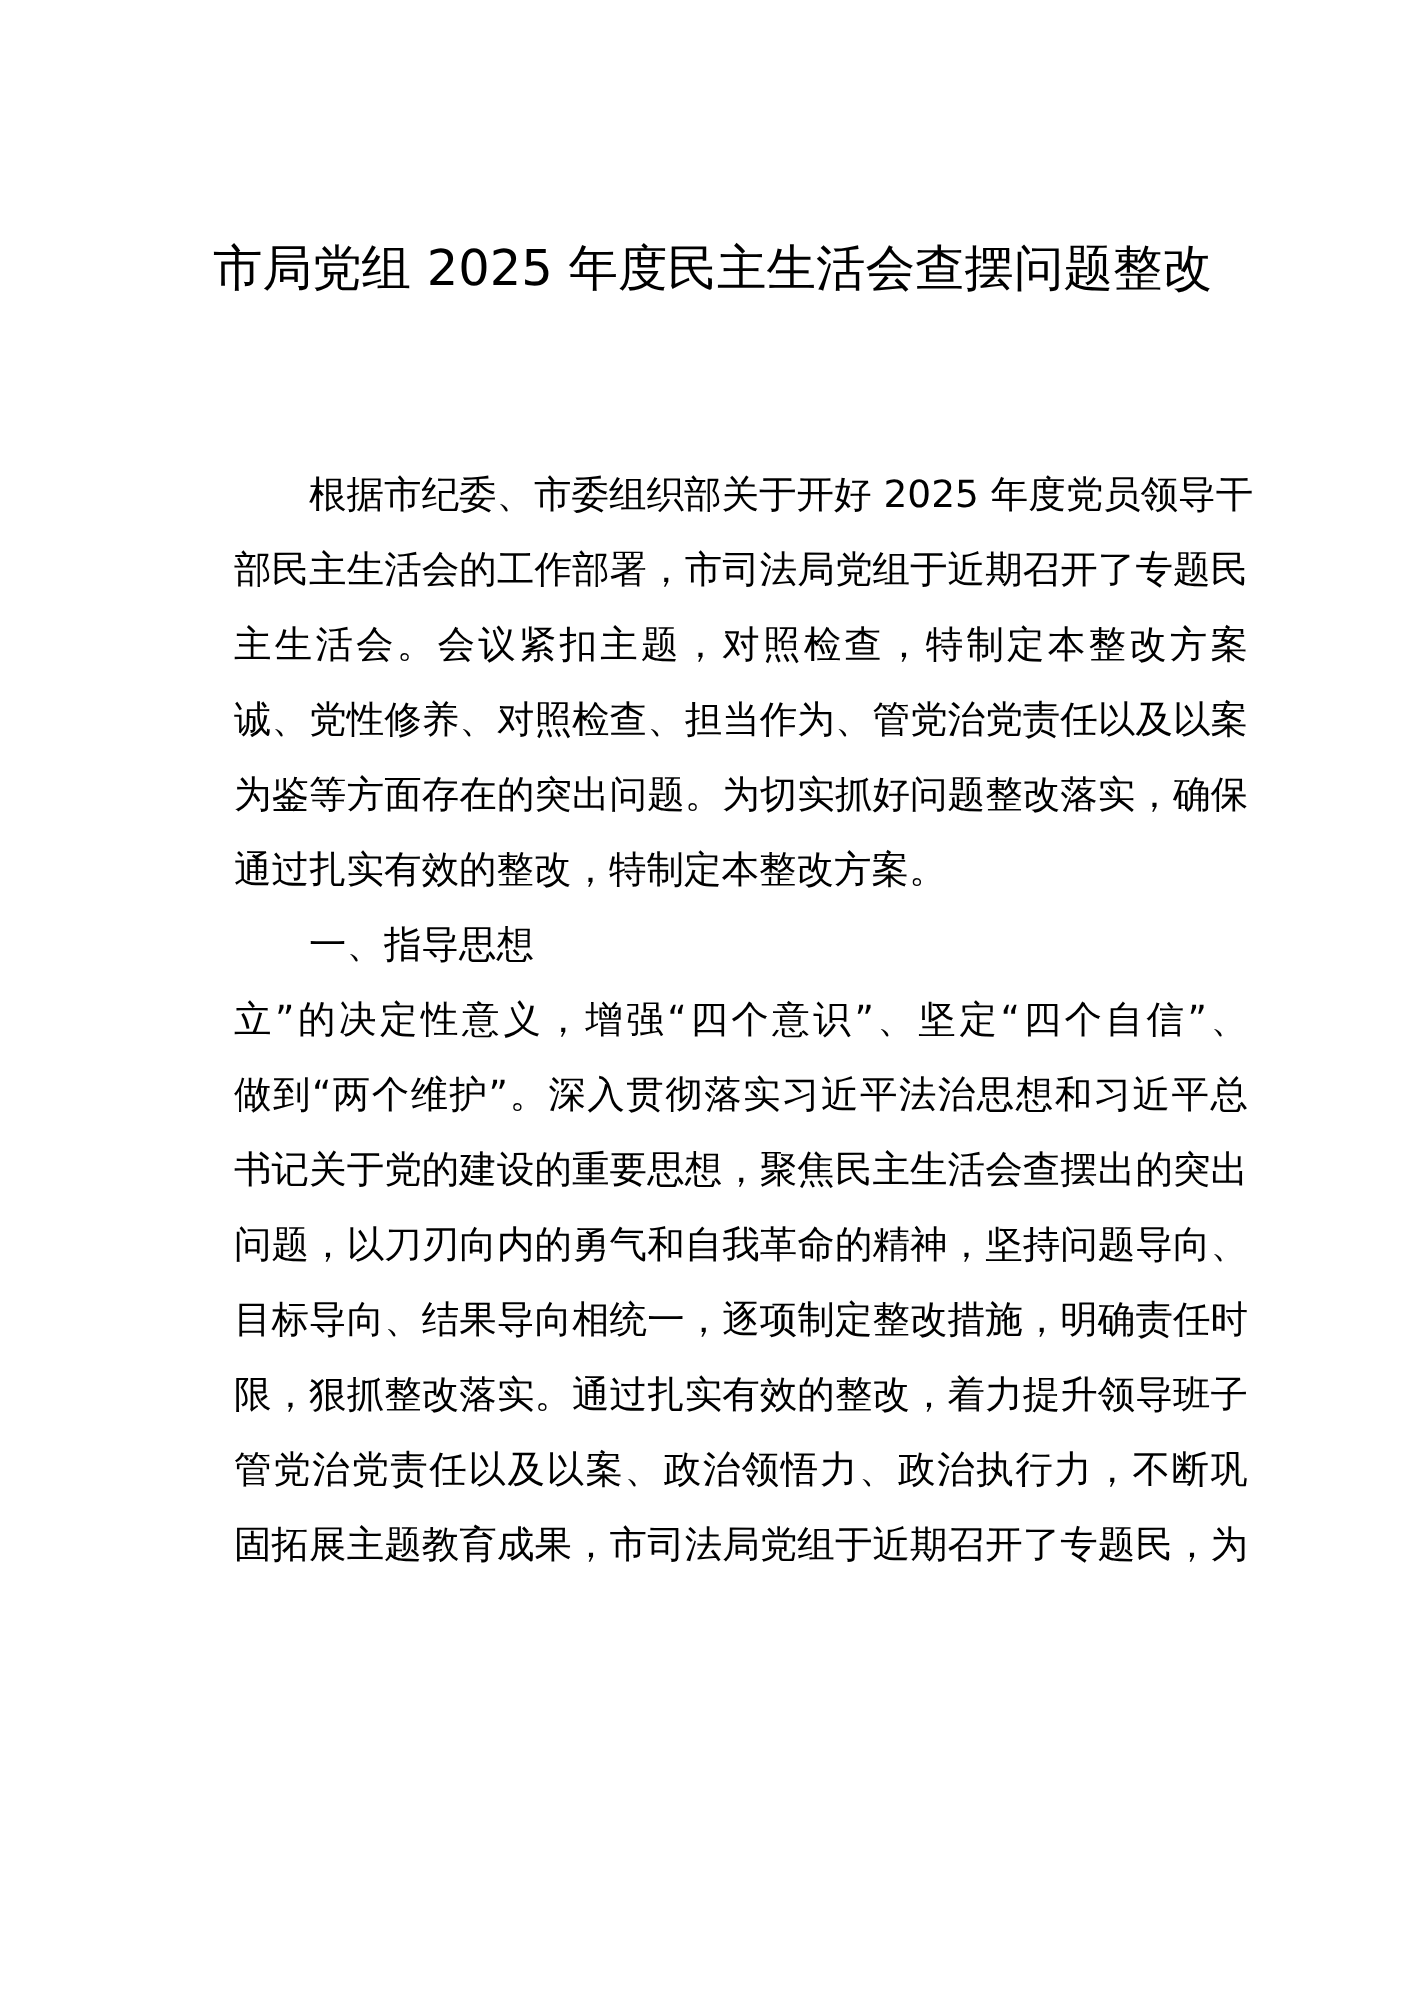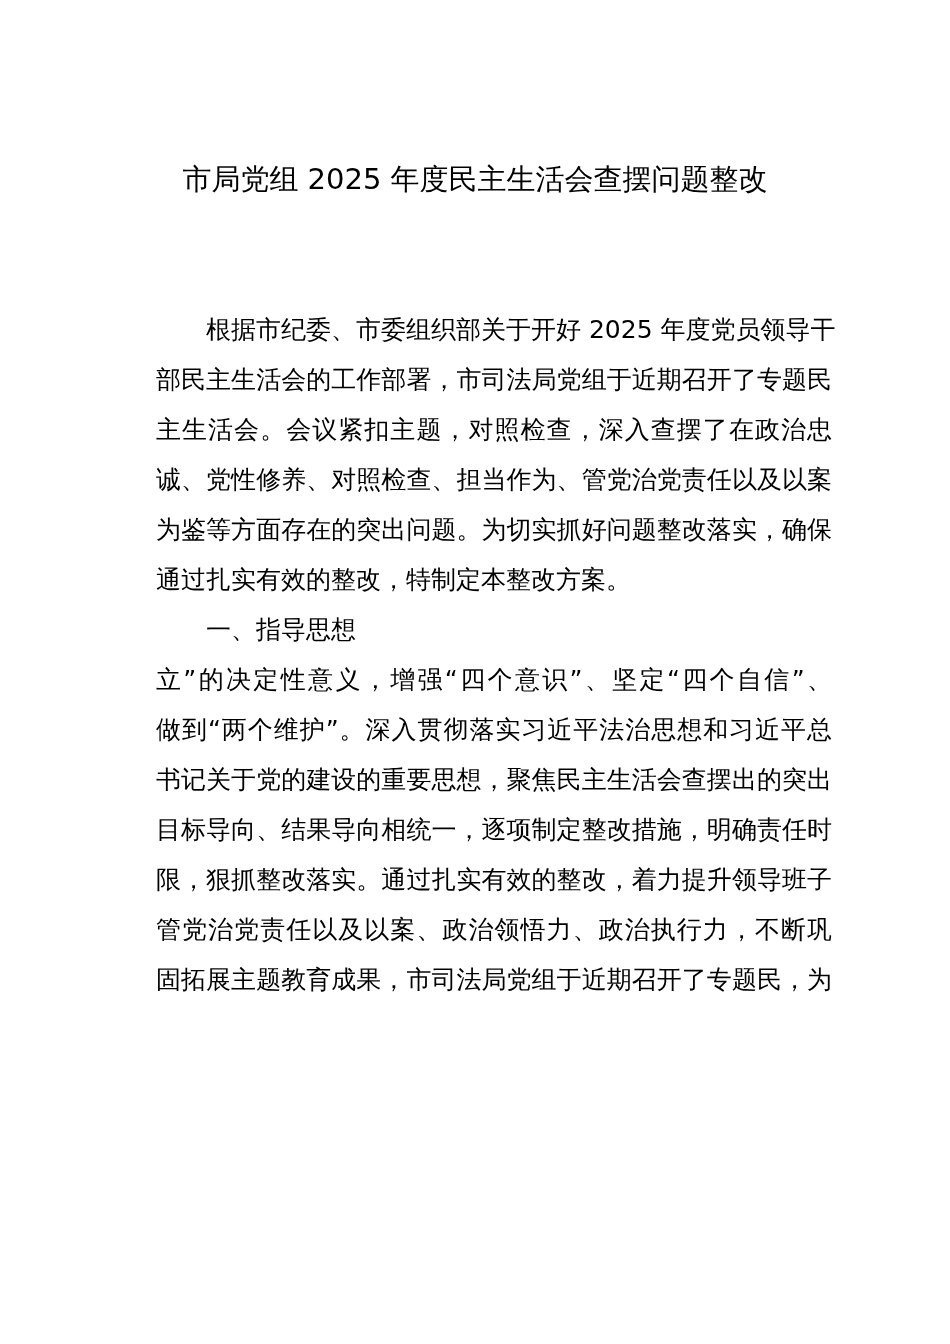--- a/index.html
+++ b/index.html
@@ -22,21 +22,21 @@
       width: 950px;
       height: 1344px;
       background: #ffffff;
     }
     .title {
       position: absolute;
       left: 100px;
       top: 155px;
       width: 750px;
       text-align: center;
-      font-size: 29px;
+      font-size: 33px;
       line-height: 48px;
       margin: 0;
       font-weight: normal;
     }
     .title-line {
       display: block;
       white-space: nowrap;
     }
     .body-text {
       position: absolute;
@@ -67,33 +67,34 @@
 <div class="page">
   <h1 class="title">
     <span class="title-line">市局党组 2025 年度民主生活会查摆问题整改</span>
   </h1>
 
   <div class="body-text">
 
     <div>
       <span class="line indent">根据市纪委、市委组织部关于开好 2025 年度党员领导干</span>
       <span class="line">部民主生活会的工作部署，市司法局党组于近期召开了专题民</span>
-      <span class="line">主生活会。会议紧扣主题，对照检查，深入查摆了在政治忠</span>
+      <span class="line">主生活会。会议紧扣主题，对照检查，特制定本整改方案</span>
       <span class="line">诚、党性修养、对照检查、担当作为、管党治党责任以及以案</span>
       <span class="line">为鉴等方面存在的突出问题。为切实抓好问题整改落实，确保</span>
       <span class="line last">通过扎实有效的整改，特制定本整改方案。</span>
     </div>
 
     <div>
       <span class="line indent last">一、指导思想</span>
     </div>
 
     <div>
       <span class="line">立”的决定性意义，增强“四个意识”、坚定“四个自信”、</span>
       <span class="line">做到“两个维护”。深入贯彻落实习近平法治思想和习近平总</span>
       <span class="line">书记关于党的建设的重要思想，聚焦民主生活会查摆出的突出</span>
+      <span class="line">问题，以刀刃向内的勇气和自我革命的精神，坚持问题导向、</span>
       <span class="line">目标导向、结果导向相统一，逐项制定整改措施，明确责任时</span>
       <span class="line">限，狠抓整改落实。通过扎实有效的整改，着力提升领导班子</span>
       <span class="line">管党治党责任以及以案、政治领悟力、政治执行力，不断巩</span>
       <span class="line">固拓展主题教育成果，市司法局党组于近期召开了专题民，为</span>
     </div>
   </div>
 </div>
 
 </body></html>

